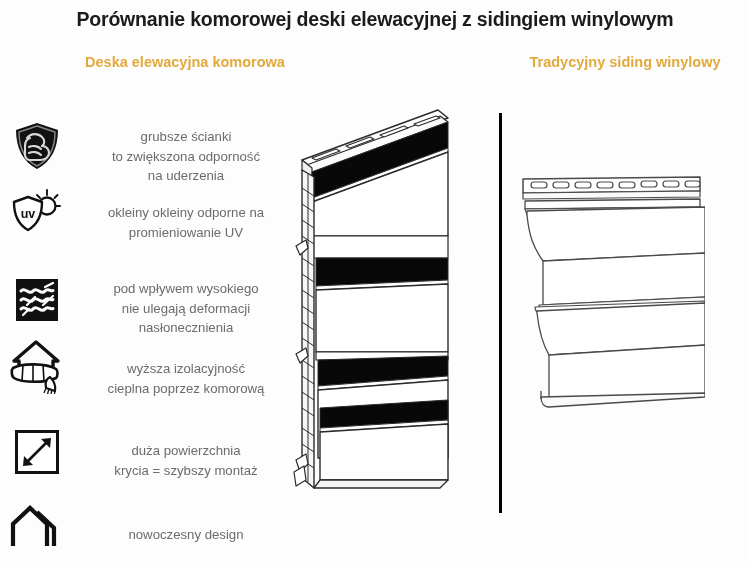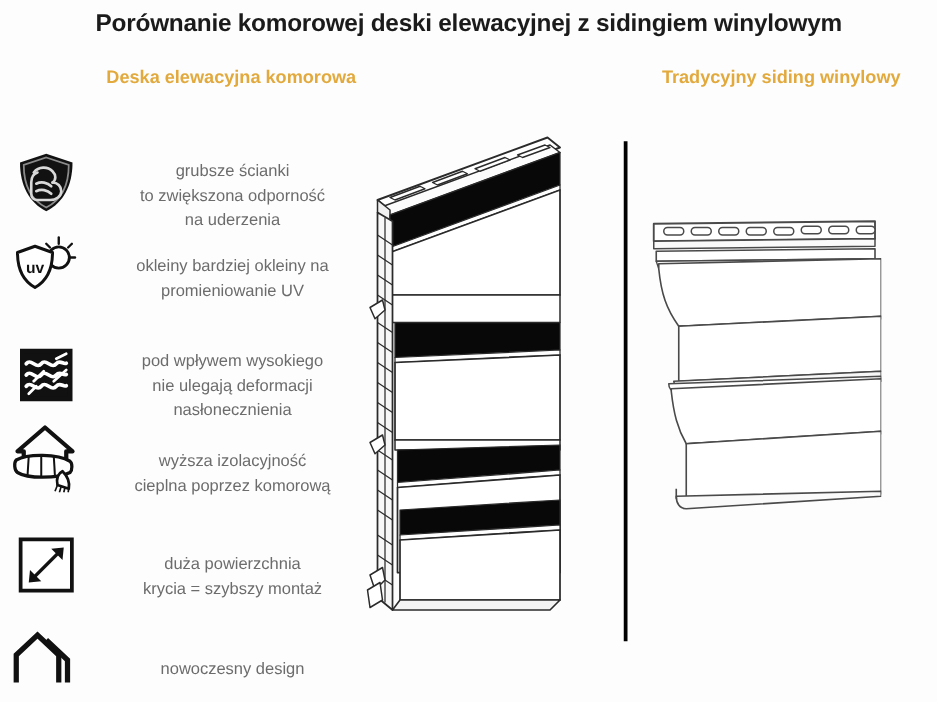--- a/index.html
+++ b/index.html
@@ -132,21 +132,21 @@
           <line x1="46.5" y1="7" x2="43.5" y2="10"></line>
           <line x1="49" y1="18" x2="44" y2="18"></line>
           <line x1="26" y1="7" x2="29" y2="10"></line>
         </g>
         <circle cx="36" cy="18" r="8.5" fill="#ffffff" stroke="#111111" stroke-width="2.3"></circle>
         <path d="M17 9 L31 14 C31 27 26 37 17 42 C8 37 3 27 3 14 Z" fill="#ffffff" stroke="#111111" stroke-width="2.4" stroke-linejoin="round"></path>
         <text x="17" y="30" font-family="'Liberation Sans', sans-serif" font-size="12.5" font-weight="bold" fill="#111111" text-anchor="middle">uv</text>
       </svg>
     </div>
     <div class="feature-text">
-      <div>okleiny bardziej okleiny na</div>
+      <div>okleiny okleiny odporne na</div>
       <div>promieniowanie UV</div>
     </div>
   </div>
 
   <div class="feature" id="feature-2">
     <div class="feature-icon">
       <svg width="48" height="48" viewBox="0 0 48 48">
         <rect x="3" y="3" width="42" height="42" fill="#111111"></rect>
         <rect x="7" y="7" width="34" height="34" fill="#111111"></rect>
         <g stroke="#ffffff" stroke-width="3" fill="none" stroke-linecap="round">

